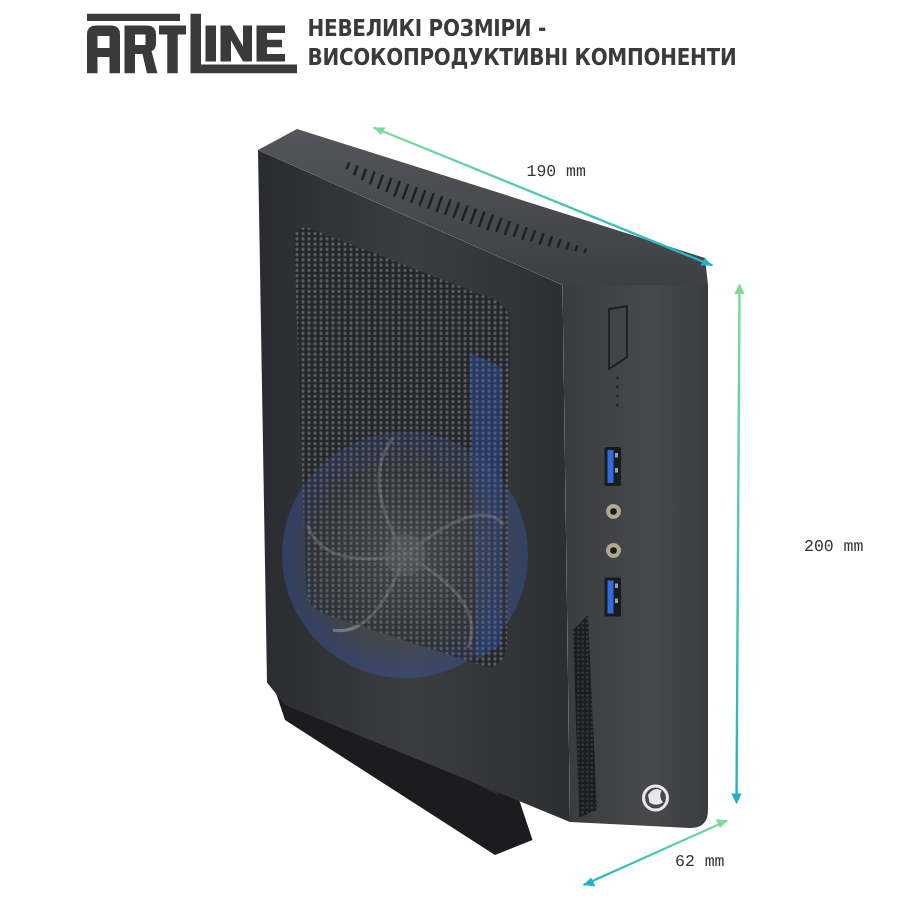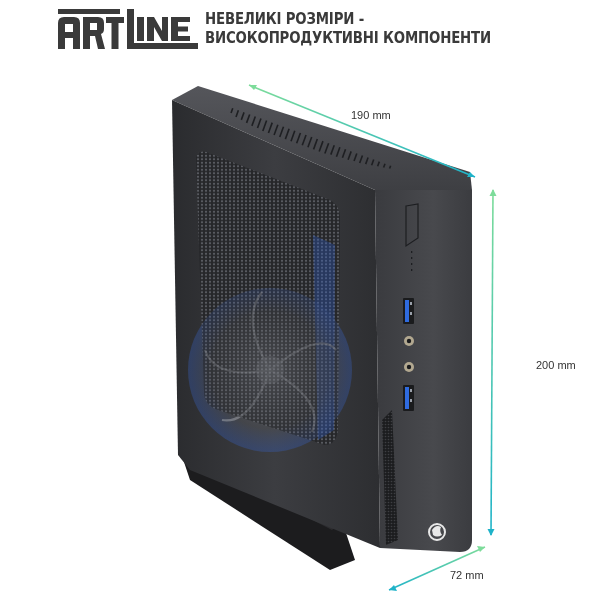--- a/index.html
+++ b/index.html
@@ -18,21 +18,21 @@
     font-weight: bold; color: #3a3a3a;
     font-size: 15.5px; line-height: 19px;
     letter-spacing: -0.2px;
     transform: scaleX(0.86); transform-origin: left top;
     white-space: nowrap;
   }
   .tagline div { display: block; }
   .scene { position: absolute; left: 0; top: 0; width: 600px; height: 600px; }
   .dim-label {
     position: absolute; font-size: 11px; color: #333333;
-    font-family: Liberation Sans, sans-serif; white-space: nowrap;
+    font-family: Liberation Mono, monospace; white-space: nowrap;
   }
   .dim-190 { left: 351px; top: 109px; }
   .dim-200 { left: 500px; top: 359px; margin-left: 36px; }
   .dim-55  { left: 450px; top: 569px; }
 </style>
 </head>
 <body>
 
 <div class="logo" aria-label="ARTLINE">
   <svg viewBox="0 0 140 40">
@@ -218,13 +218,13 @@
   </g>
   <g>
     <line x1="389" y1="590" x2="485" y2="547" stroke="url(#g55)" stroke-width="1.6"></line>
     <path d="M485 547 L477 546 L480 552 Z" fill="#7ddc9a"></path>
     <path d="M389 590 L397 591 L394 585 Z" fill="#1fb3c9"></path>
   </g>
 </svg>
 
 <div class="dim-label dim-190">190 mm</div>
 <div class="dim-label dim-200">200 mm</div>
-<div class="dim-label dim-55">72 mm</div>
+<div class="dim-label dim-55">62 mm</div>
 
 </body></html>

